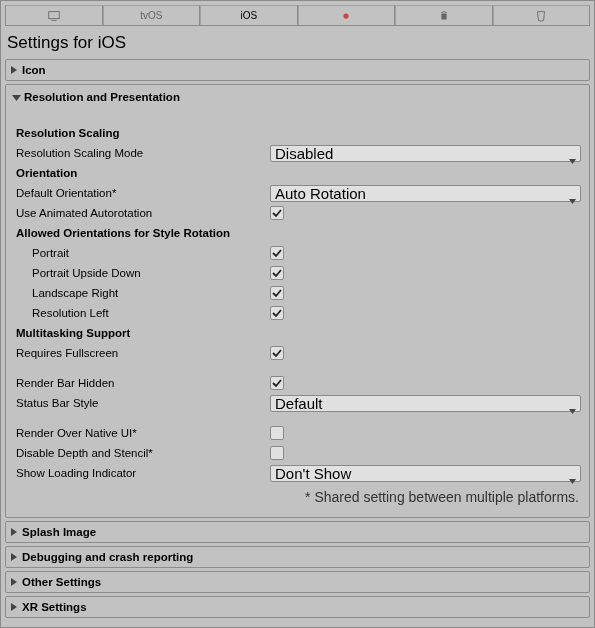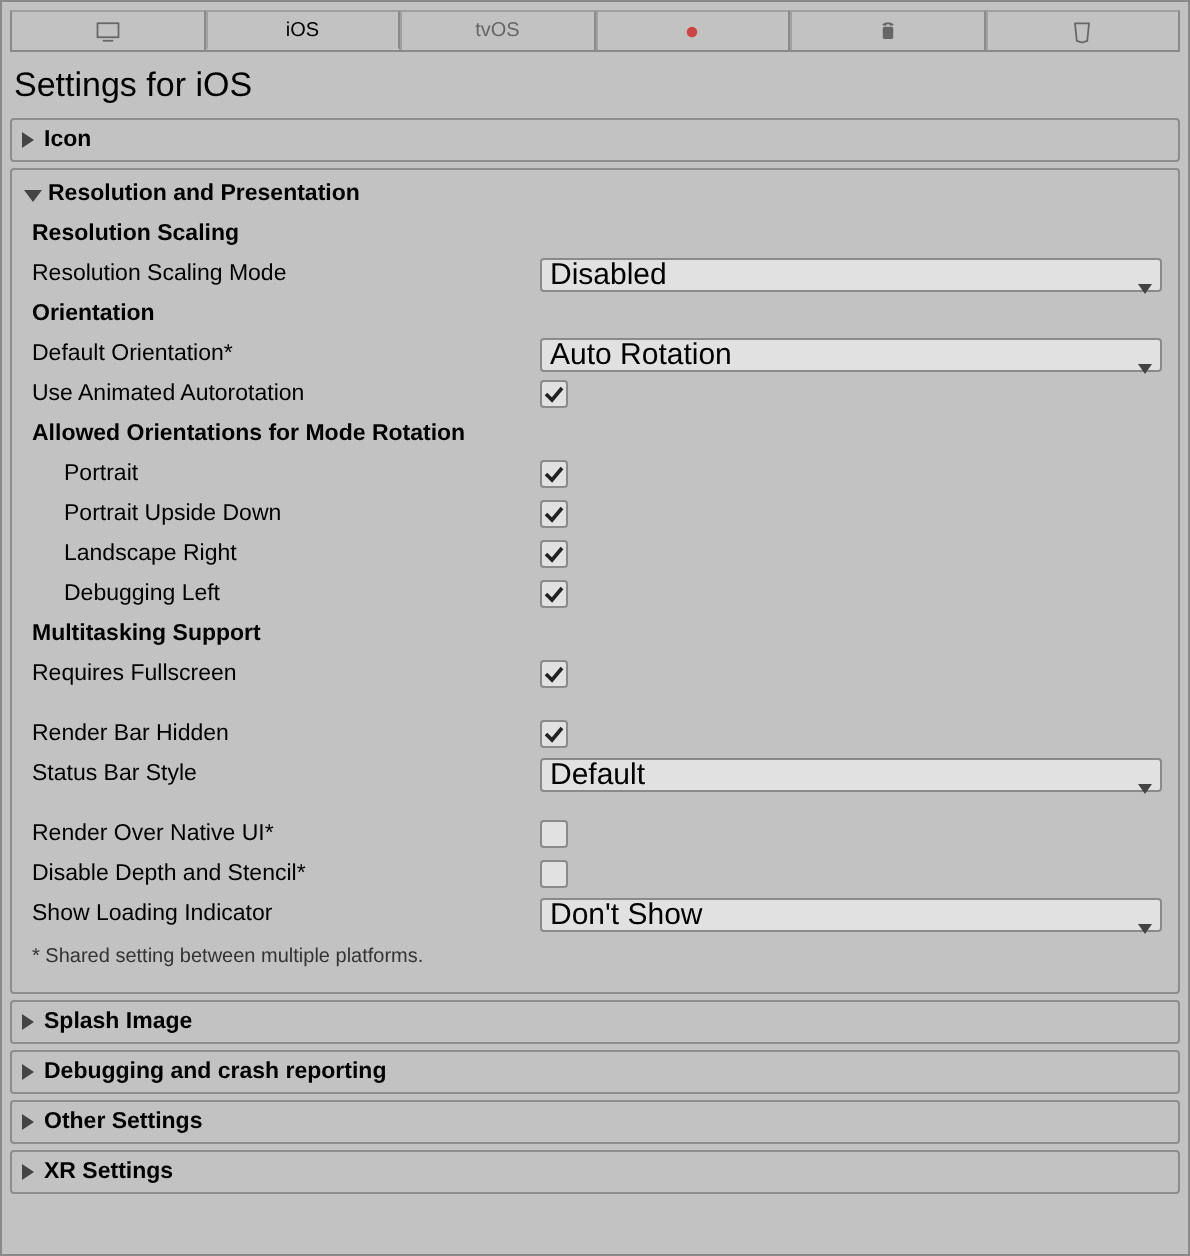--- a/index.html
+++ b/index.html
@@ -76,21 +76,21 @@
     margin-bottom: 3px;
     padding: 6px 8px 10px 8px;
     background: #c2c2c2;
   }
   .content-box .header {
     font-weight: bold;
     display: flex;
     align-items: center;
     position: relative;
     left: -2px;
-    margin-bottom: 4px;
+    margin-bottom: 20px;
   }
   .content-box .header .arrow {
     margin-right: 3px;
     transform: translateY(1px);
   }
   .row {
     display: flex;
     align-items: center;
     height: 20px;
   }
@@ -133,43 +133,44 @@
     background: #e1e1e1;
     border: 1px solid #8a8a8a;
     border-radius: 2px;
     display: flex;
     align-items: center;
     justify-content: center;
     cursor: pointer;
   }
   .checkbox svg { display: block; }
   .footnote {
-    font-size: 10px;
+    font-size: 14px;
     color: #333;
     padding: 6px 2px 2px 2px;
+    text-align: right;
   }
   .spacer { height: 10px; }
 </style>
 </head>
 <body>
 
 <div class="outer">
 
   <div class="tabs">
     <div class="tab">
       <svg viewBox="0 0 16 16">
           <rect x="2" y="3" width="12" height="8" fill="none" stroke="#666" stroke-width="1"></rect>
           <line x1="5" y1="13" x2="11" y2="13" stroke="#666" stroke-width="1"></line>
         </svg>
     </div>
+    <div class="tab">
+      <span>tvOS</span>
+    </div>
     <div class="tab active">
       <span>iOS</span>
-    </div>
-    <div class="tab">
-      <span>tvOS</span>
     </div>
     <div class="tab">
       <svg viewBox="0 0 16 16">
           <circle cx="8" cy="8" r="3" fill="#c44"></circle>
         </svg>
     </div>
     <div class="tab">
       <svg viewBox="0 0 16 16">
           <rect x="5" y="5" width="6" height="7" rx="1" fill="#666"></rect>
           <circle cx="6.5" cy="4" r="0.5" fill="#666"></circle>
@@ -237,21 +238,21 @@
       <div class="label-col">Use Animated Autorotation</div>
       <div class="field-col">
         <div class="checkbox">
           <svg width="10" height="10" viewBox="0 0 10 10">
               <polyline points="1,5 4,8 9,2" fill="none" stroke="#222" stroke-width="1.8"></polyline>
             </svg>
         </div>
       </div>
     </div>
 
-    <div class="subheading">Allowed Orientations for Mode Rotation</div>
+    <div class="subheading">Allowed Orientations for Style Rotation</div>
 
     <div class="row">
       <div class="label-col indent">Portrait</div>
       <div class="field-col">
         <div class="checkbox">
           <svg width="10" height="10" viewBox="0 0 10 10">
               <polyline points="1,5 4,8 9,2" fill="none" stroke="#222" stroke-width="1.8"></polyline>
             </svg>
         </div>
       </div>
@@ -270,21 +271,21 @@
       <div class="label-col indent">Landscape Right</div>
       <div class="field-col">
         <div class="checkbox">
           <svg width="10" height="10" viewBox="0 0 10 10">
               <polyline points="1,5 4,8 9,2" fill="none" stroke="#222" stroke-width="1.8"></polyline>
             </svg>
         </div>
       </div>
     </div>
     <div class="row">
-      <div class="label-col indent">Debugging Left</div>
+      <div class="label-col indent">Resolution Left</div>
       <div class="field-col">
         <div class="checkbox">
           <svg width="10" height="10" viewBox="0 0 10 10">
               <polyline points="1,5 4,8 9,2" fill="none" stroke="#222" stroke-width="1.8"></polyline>
             </svg>
         </div>
       </div>
     </div>
 
     <div class="subheading">Multitasking Support</div>

